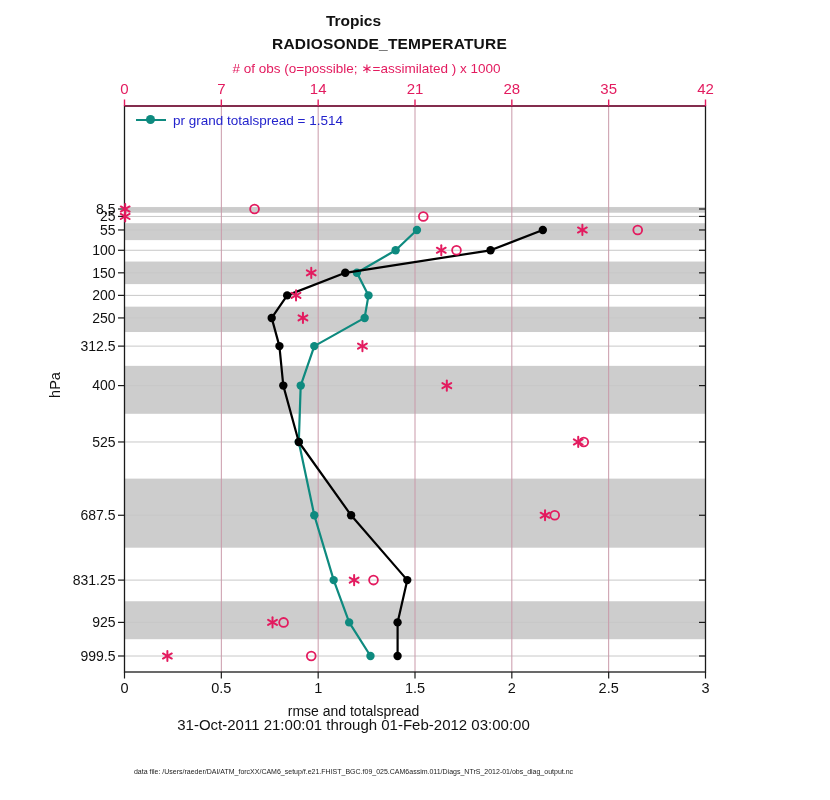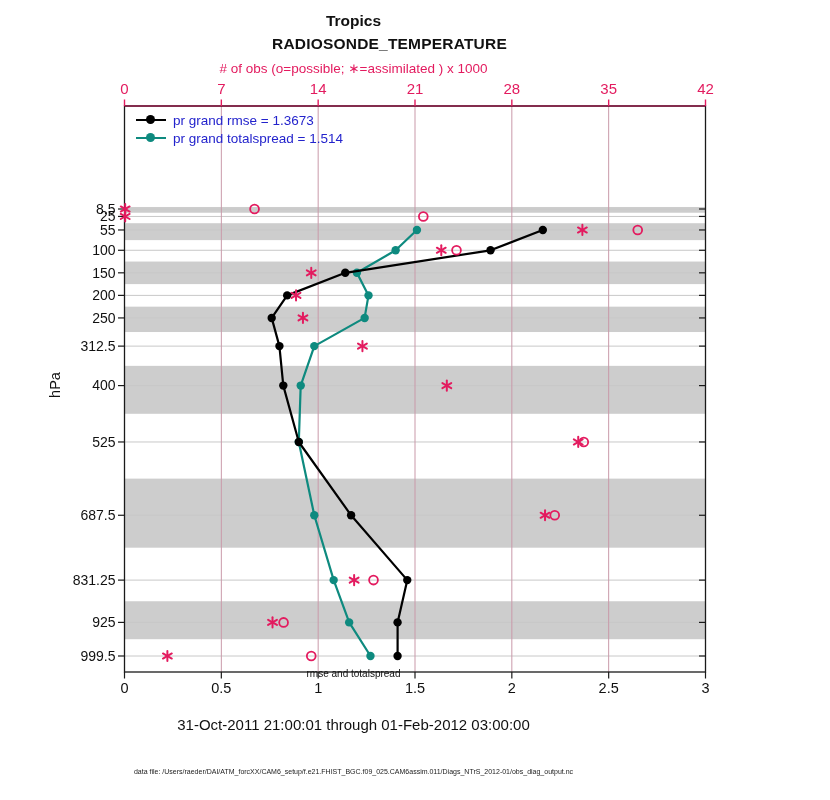--- a/index.html
+++ b/index.html
@@ -2,22 +2,22 @@
 <html><head>
 <meta charset="utf-8">
 <style>
   html,body{margin:0;padding:0;background:#ffffff;}
   #page{position:relative;width:830px;height:800px;background:#ffffff;overflow:hidden;
         font-family:"Liberation Sans", sans-serif;}
   #plot-svg{position:absolute;left:0;top:0;}
   .ovl{position:absolute;left:0;width:707px;text-align:center;color:#111;}
   #title-region{top:12px;font-size:15.5px;font-weight:bold;}
   #title-obs{top:35px;font-size:15.5px;font-weight:bold;letter-spacing:0.2px;padding-left:36px;}
-  #obs-axis-label{top:60px;font-size:13.5px;}
-  #xlabel{top:668px;font-size:10px;}
+  #obs-axis-label{top:60px;font-size:13.5px;padding-left:13px;}
+  #xlabel{top:703px;font-size:14px;}
   #date-range{top:716px;font-size:15px;}
   #data-file{top:768px;font-size:7px;color:#222;}
   #ylabel{position:absolute;left:26px;top:376px;width:60px;height:18px;text-align:center;
           font-size:14.5px;color:#111;transform:rotate(-90deg);}
   #legend{position:absolute;left:136px;top:111px;}
   .leg-row{display:flex;align-items:center;height:18px;}
   .leg-sample{position:relative;width:30px;height:2.5px;background:#000;flex:0 0 30px;}
   .leg-dot{position:absolute;left:10px;top:-3.5px;width:9px;height:9px;border-radius:50%;background:#000;}
   .leg-text{margin-left:7px;font-size:13.5px;color:#2323cc;white-space:nowrap;}
 </style>
@@ -207,26 +207,20 @@
   <div class="ovl" id="title-region">Tropics</div>
   <div class="ovl" id="title-obs">RADIOSONDE_TEMPERATURE</div>
   <div class="ovl" id="obs-axis-label" style="color: rgb(227, 27, 95);"># of obs (o=possible; ∗=assimilated ) x 1000</div>
   <div class="ovl" id="xlabel">rmse and totalspread</div>
   <div class="ovl" id="date-range">31-Oct-2011 21:00:01 through 01-Feb-2012 03:00:00</div>
   <div class="ovl" id="data-file">data file: /Users/raeder/DAI/ATM_forcXX/CAM6_setup/f.e21.FHIST_BGC.f09_025.CAM6assim.011/Diags_NTrS_2012-01/obs_diag_output.nc</div>
   <div id="ylabel">hPa</div>
 
   <div id="legend">
     <div class="leg-row">
-      <span class="leg-sample" id="leg-sample-0" style="background: rgb(0, 0, 0);">
-          <span class="leg-dot" id="leg-dot-0" style="background: rgb(0, 0, 0);"></span>
-        </span>
-      <span class="leg-text" style="color: rgb(35, 35, 204);">pr grand rmse = 1.3673</span>
-    </div>
-    <div class="leg-row">
       <span class="leg-sample" id="leg-sample-1" style="background: rgb(14, 138, 127);">
           <span class="leg-dot" id="leg-dot-1" style="background: rgb(14, 138, 127);"></span>
         </span>
       <span class="leg-text" style="color: rgb(35, 35, 204);">pr grand totalspread = 1.514</span>
     </div>
   </div>
 
 </div>
 
 </body></html>

